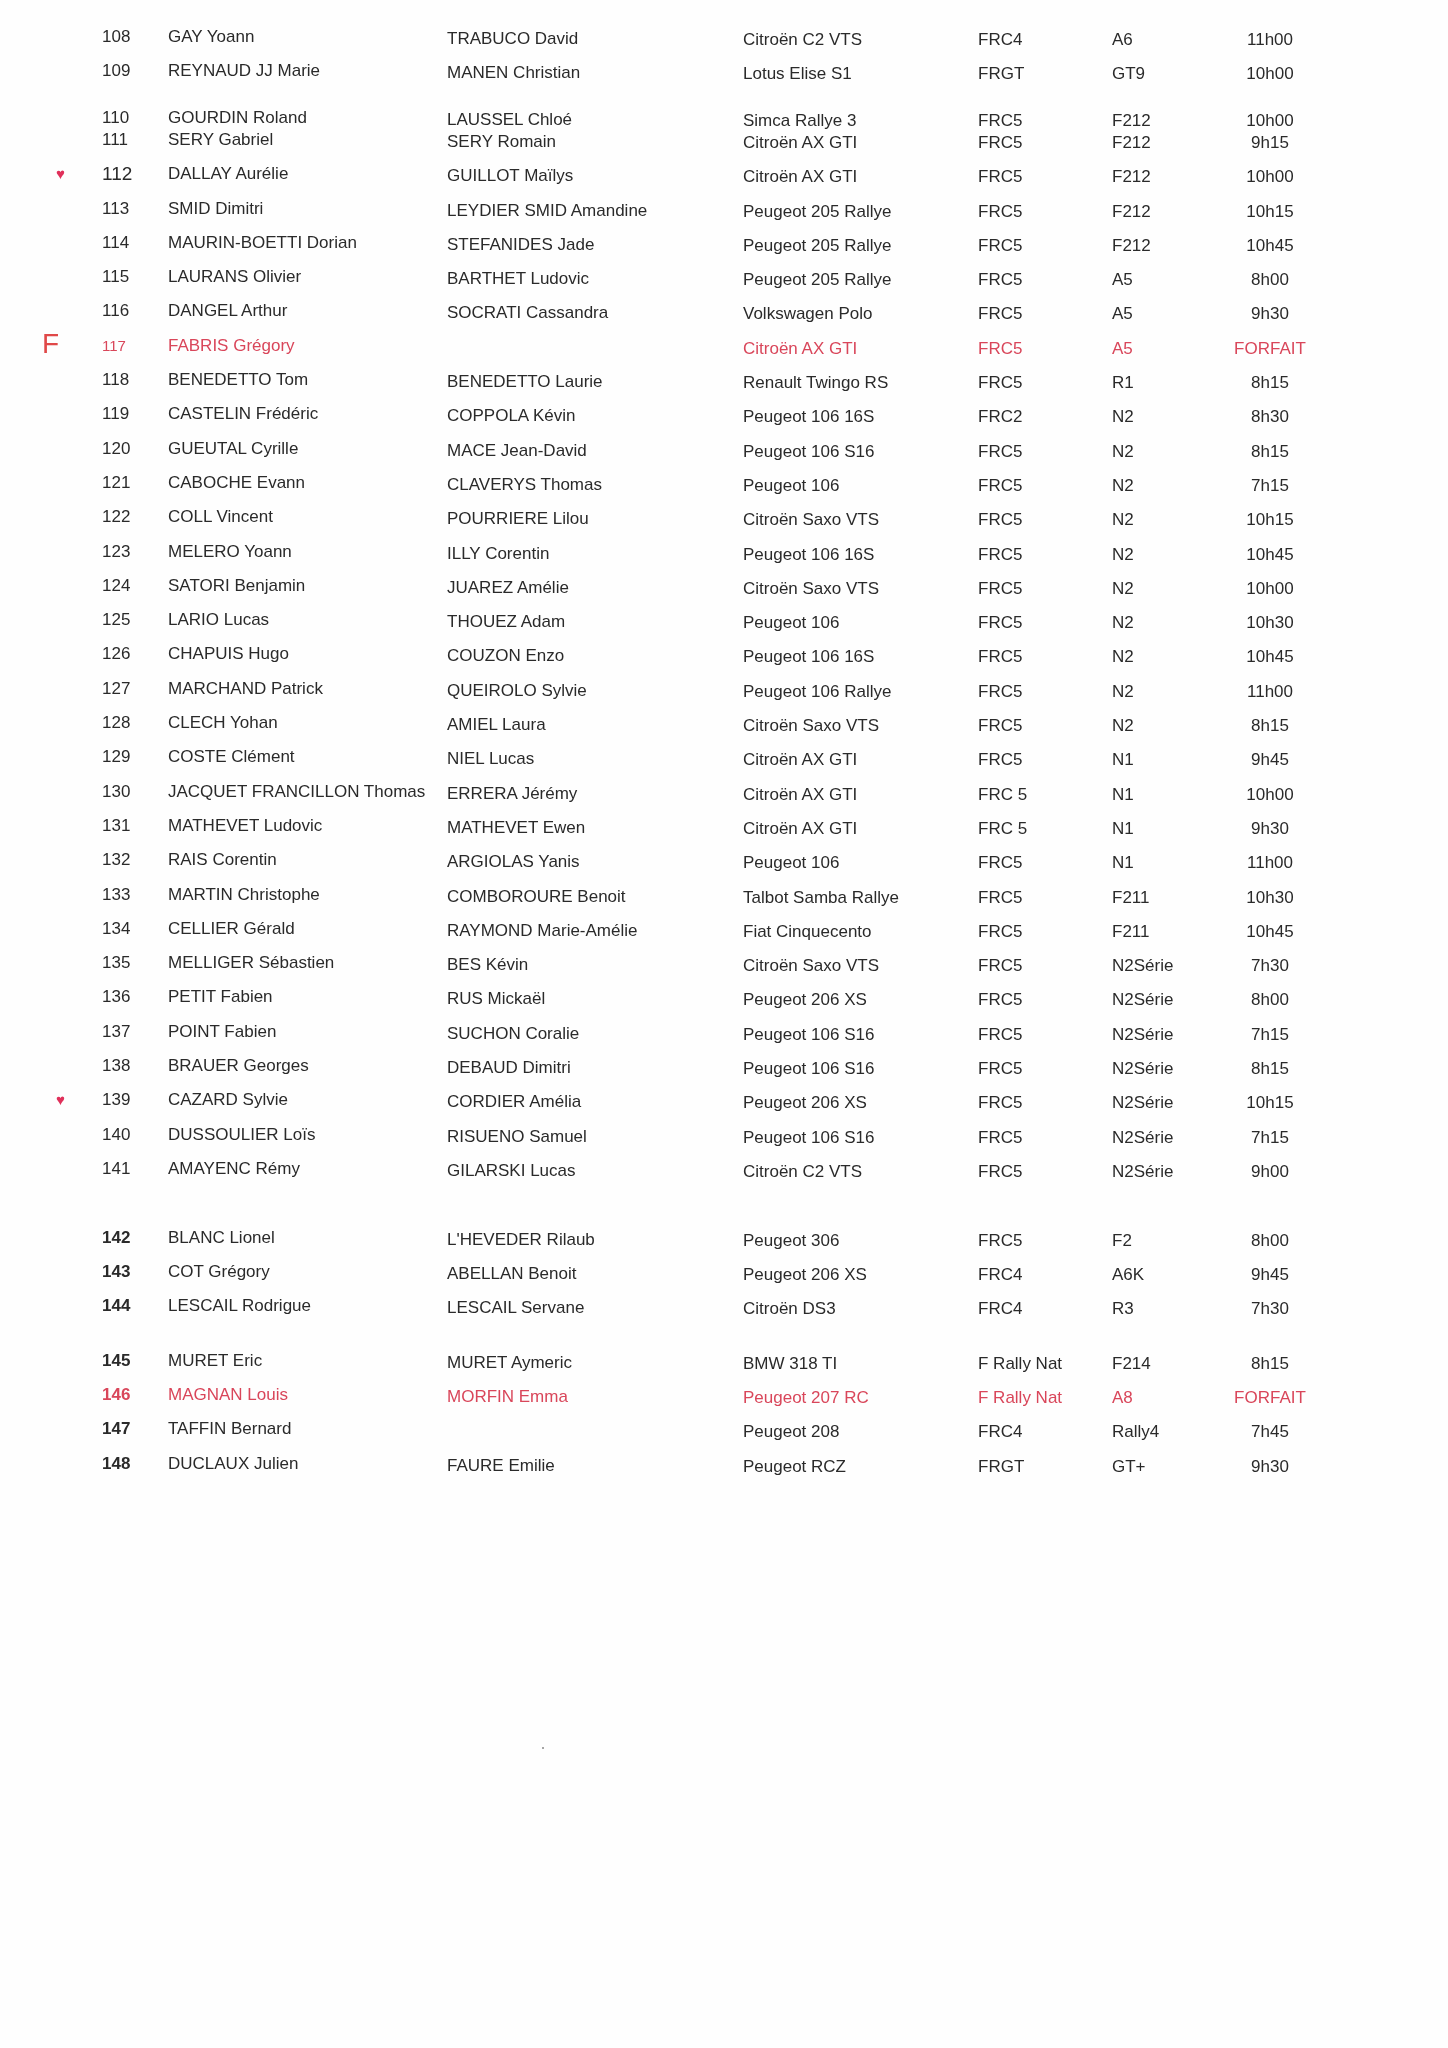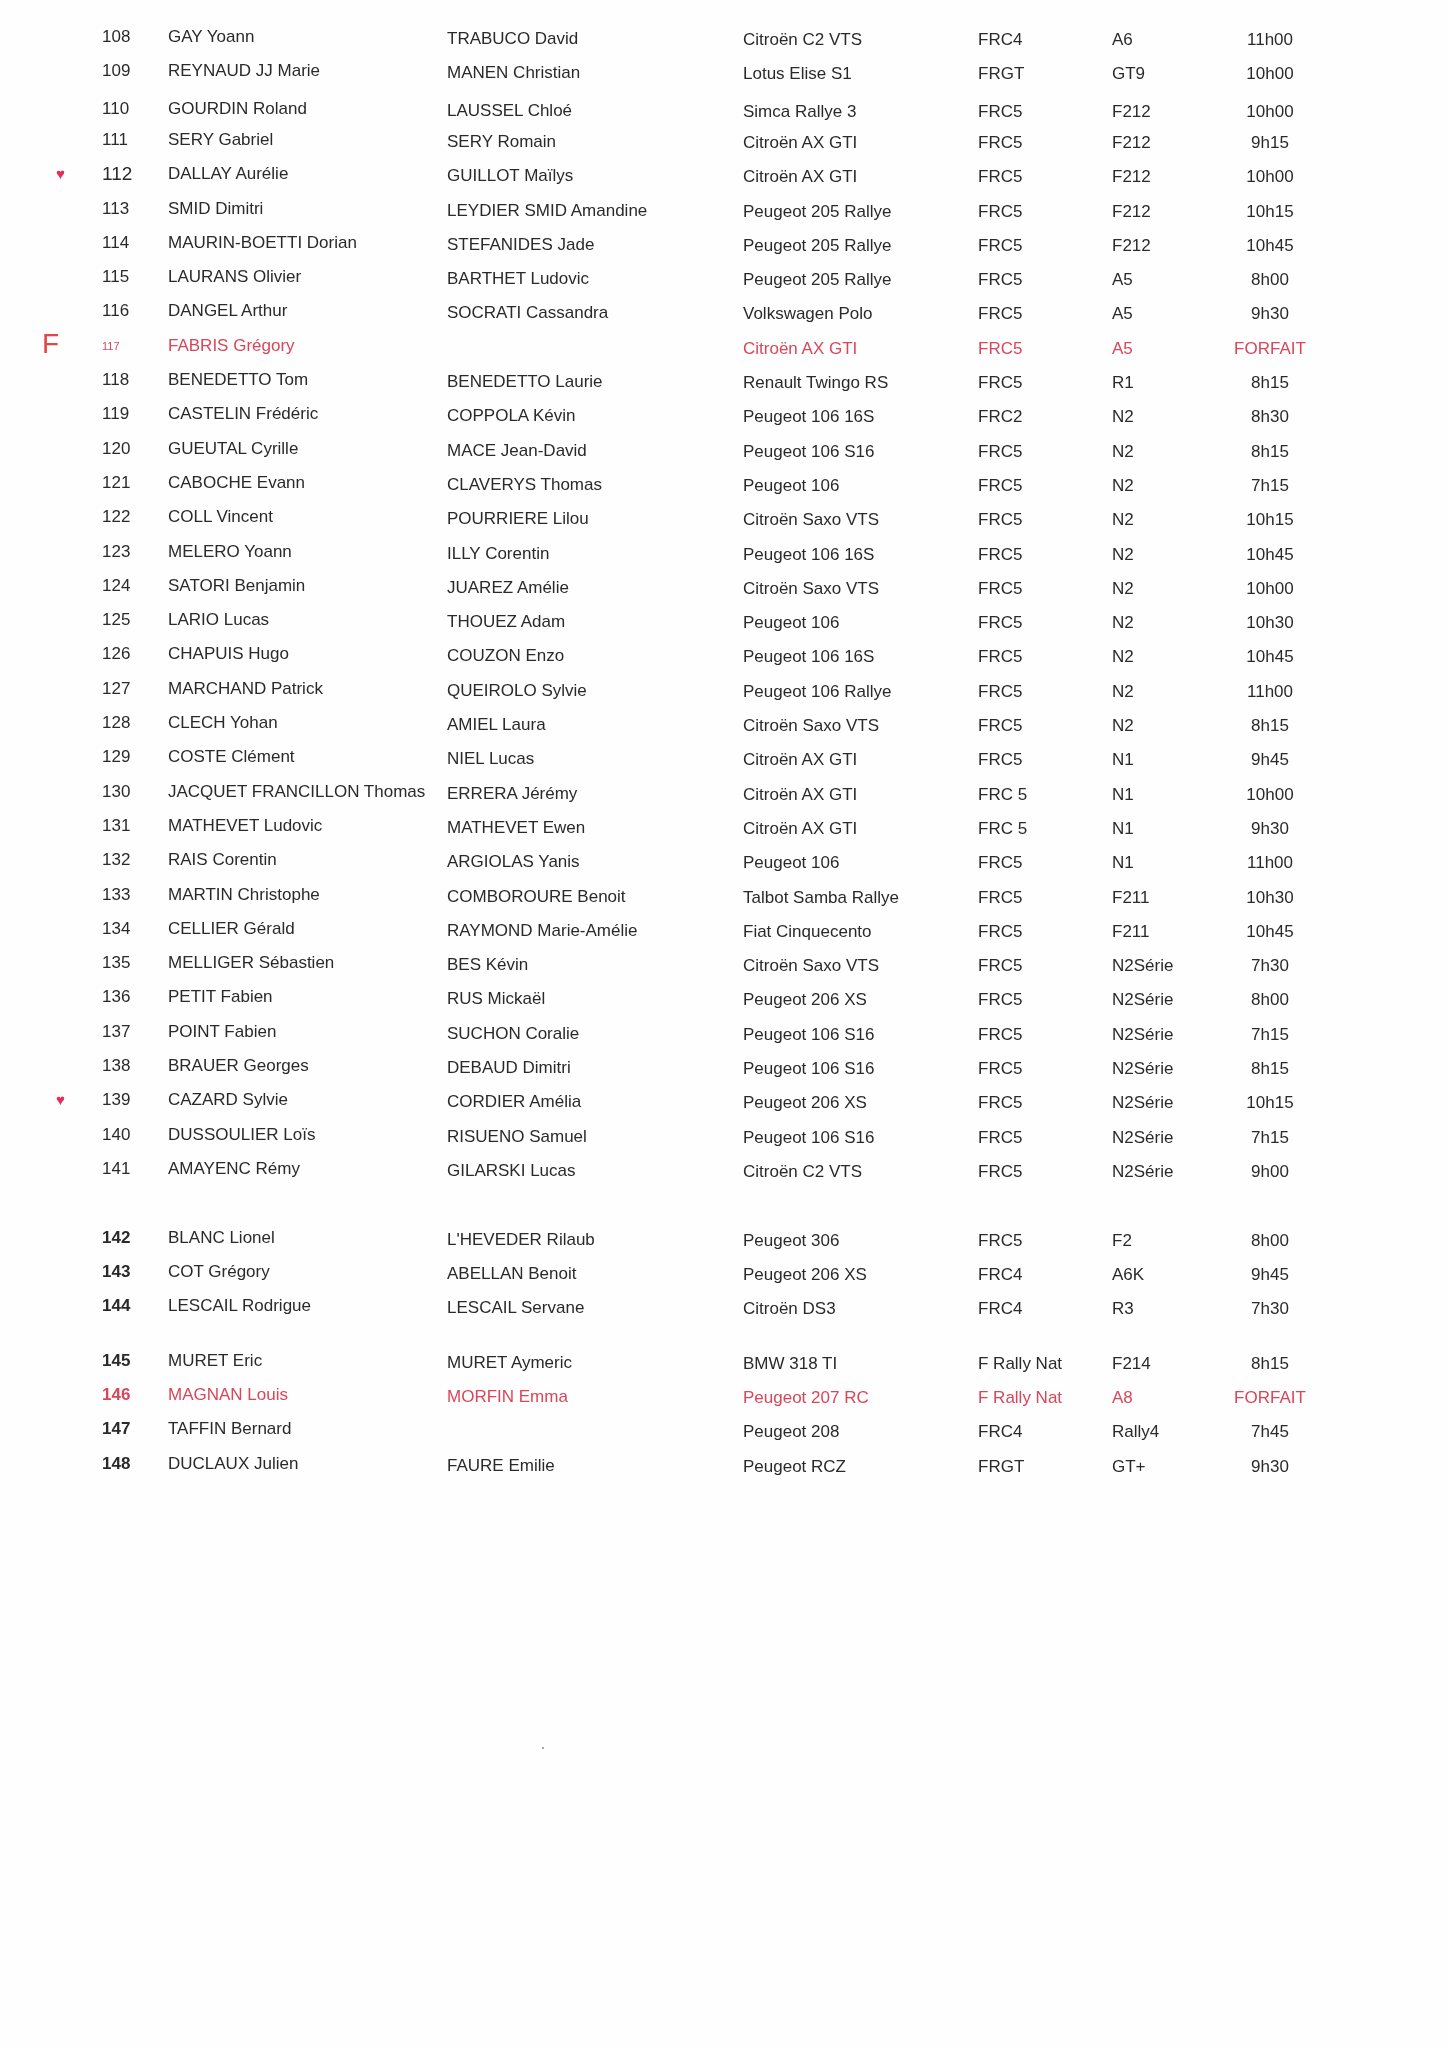--- a/index.html
+++ b/index.html
@@ -23,21 +23,21 @@
   .c-codriver { left: 447px; top: 2px !important; }
   .c-car { left: 743px; top: 3px !important; }
   .c-cat { left: 978px; top: 3px !important; }
   .c-class { left: 1112px; top: 3px !important; }
   .c-time { left: 1220px; width: 100px; text-align: center; top: 3px !important; }
   .row.bold-num .c-num { font-weight: bold; }
   .row.forfeit { color: #d9465a; }
   .row.forfeit .c-num { color: #d9465a; }
   .heart { color: #e0305a; font-size: 15px; left: 56px !important; }
   .fmark { color: #e04848; font-size: 28px; left: 42px !important; top: -2px !important; }
-  .row.small-num .c-num { font-size: 11px; }
+  .row.small-num .c-num { font-size: 15px; }
   .row.big-num .c-num { font-size: 19px; }
   .dust { position: absolute; left: 542px; top: 1747px; width: 2px; height: 2px; background: #888; border-radius: 50%; }
 </style>
 </head>
 <body>
 
 <div class="page" id="page">
   <span class="dust"></span>
 <div class="row" style="top: 20px;">
       <span class="c-marker"></span>
@@ -52,21 +52,21 @@
     <div class="row" style="top: 54.3px;">
       <span class="c-marker"></span>
       <span class="c-num">109</span>
       <span class="c-driver">REYNAUD JJ Marie</span>
       <span class="c-codriver">MANEN Christian</span>
       <span class="c-car">Lotus Elise S1</span>
       <span class="c-cat">FRGT</span>
       <span class="c-class">GT9</span>
       <span class="c-time">10h00</span>
     </div>
-    <div class="row" style="top: 92px;">
+    <div class="row" style="top: 101px;">
       <span class="c-marker"></span>
       <span class="c-num">110</span>
       <span class="c-driver">GOURDIN Roland</span>
       <span class="c-codriver">LAUSSEL Chloé</span>
       <span class="c-car">Simca Rallye 3</span>
       <span class="c-cat">FRC5</span>
       <span class="c-class">F212</span>
       <span class="c-time">10h00</span>
     </div>
     <div class="row" style="top: 122.9px;">

